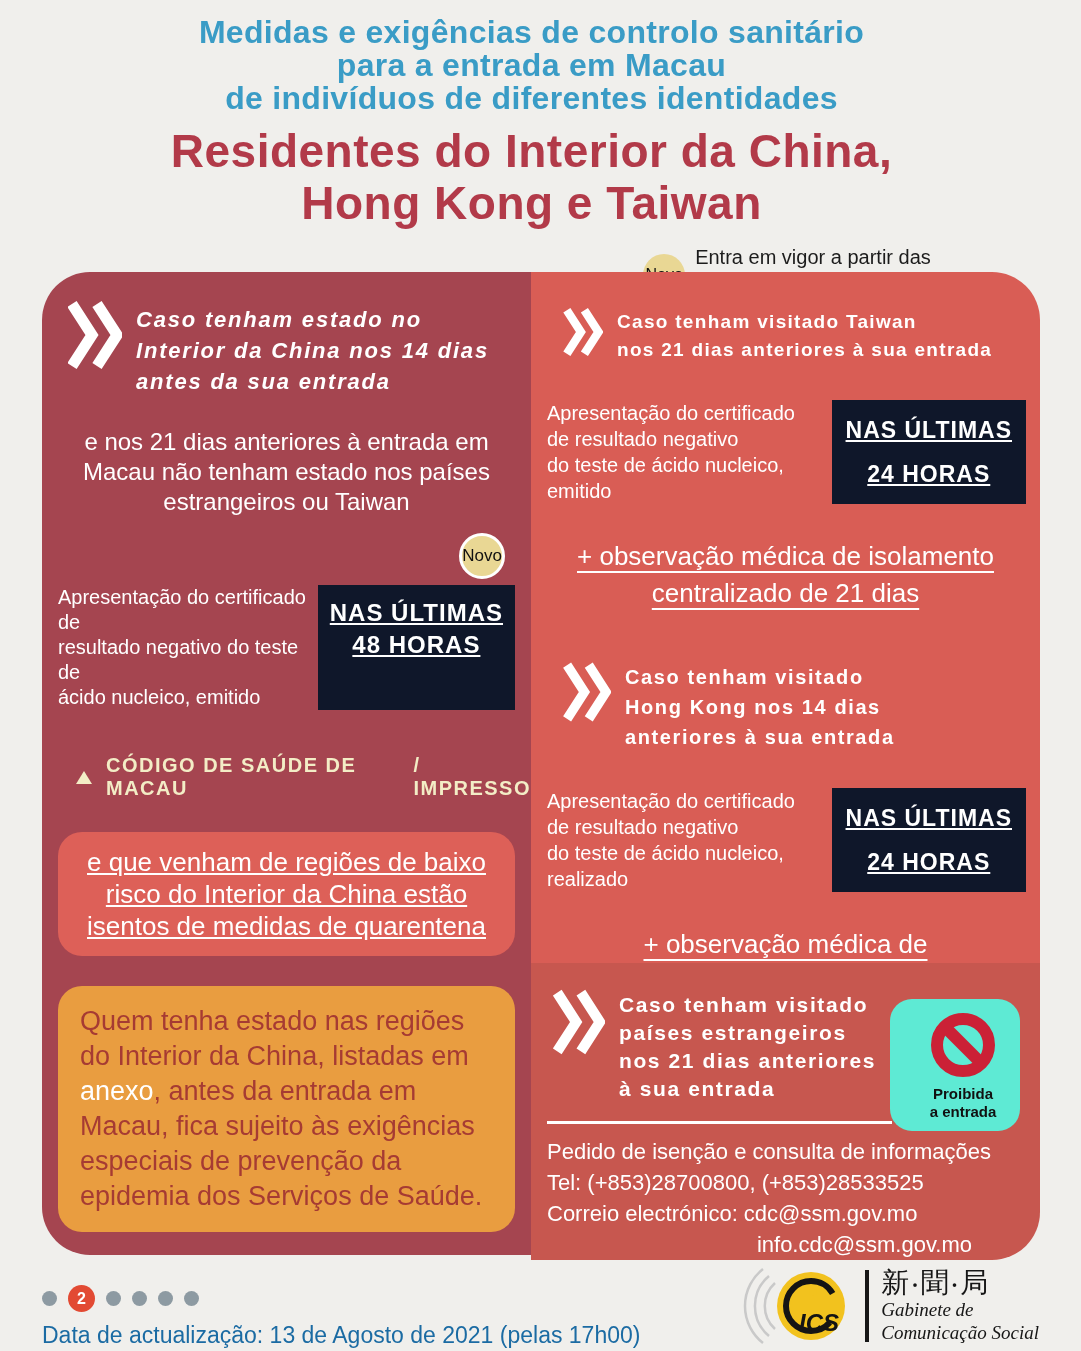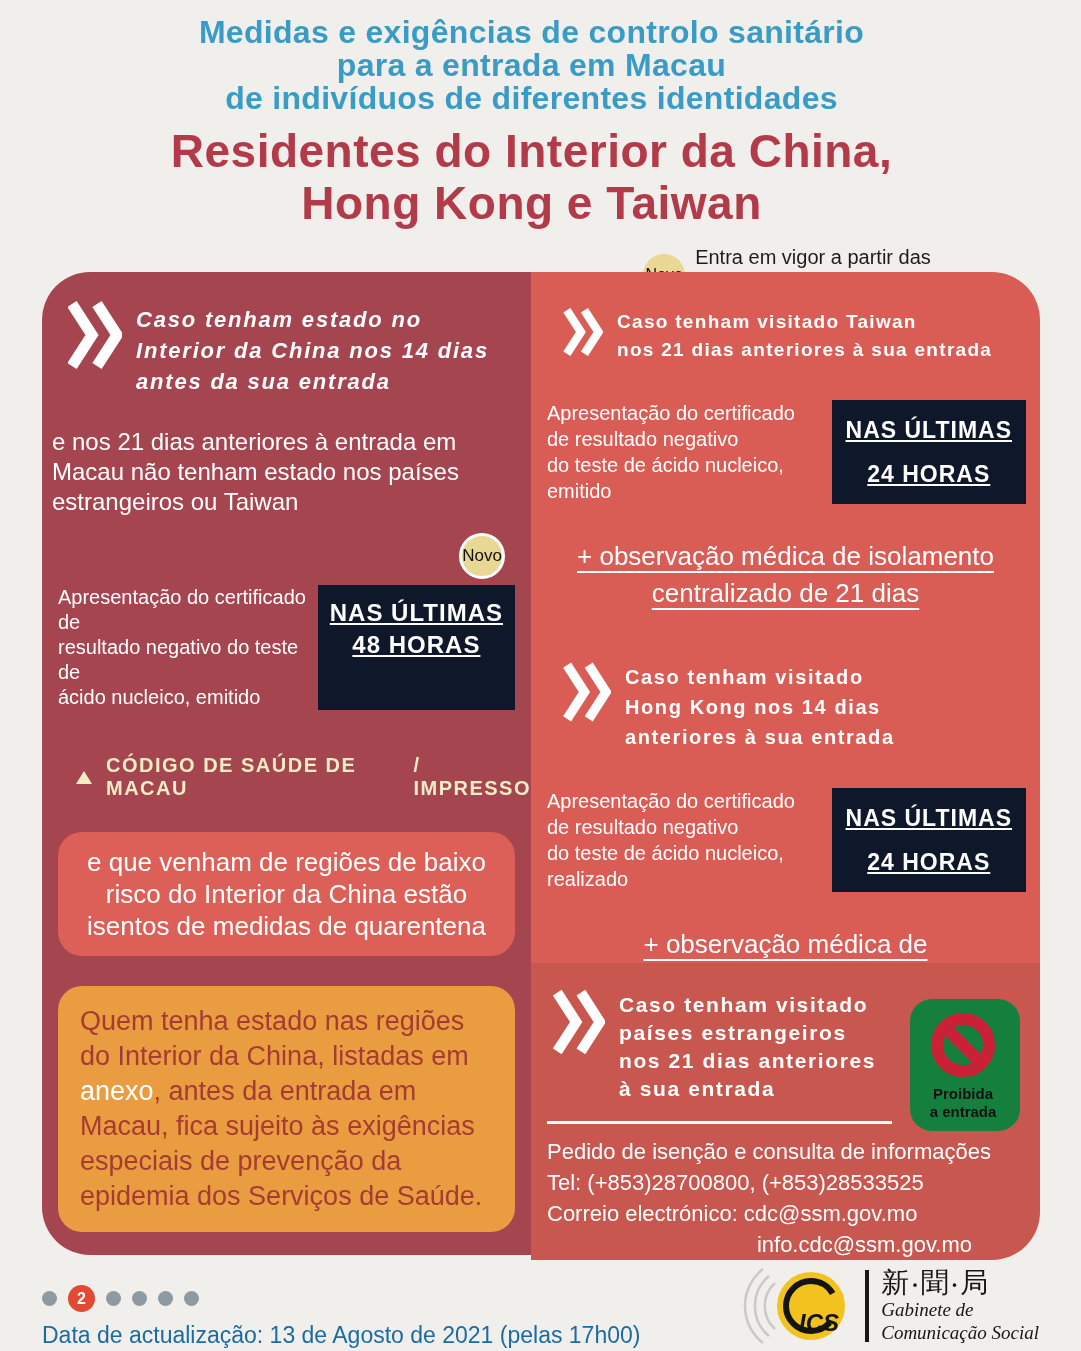--- a/index.html
+++ b/index.html
@@ -23,54 +23,54 @@
   .rp-top{height:691px;background:#d95d55;border-radius:0 48px 0 0;box-sizing:border-box;}
   .rp-bottom{flex:1;background:#c7574f;border-radius:0 0 48px 0;box-sizing:border-box;position:relative;}
 
   .heading-row{display:flex;align-items:flex-start;}
   .chev{flex:0 0 auto;}
   .hd{font-weight:bold;white-space:pre-line;}
 
   
   .lp-heading{margin:26px 8px 0 26px;gap:14px;}
   .lp-heading .hd{font-size:22px;line-height:31px;letter-spacing:1.8px;margin-top:6px;font-style:italic;}
-  .lp-intro{margin:30px 10px 0 10px;text-align:left;font-size:24px;line-height:30px;white-space:pre-line;}
+  .lp-intro{margin:30px 10px 0 10px;text-align:center;font-size:24px;line-height:30px;white-space:pre-line;}
   .lp-novo{width:46px;height:46px;border-radius:50%;background:#e9d794;color:#111;display:flex;align-items:center;
     justify-content:center;font-size:17px;margin:16px 26px 0 auto;border:3px solid #fff;box-sizing:border-box;}
   .lp-cert-row{display:flex;margin:6px 16px 0 16px;gap:8px;}
   .lp-cert{font-size:20px;line-height:25px;white-space:pre-line;flex:1;}
   .nas-box{background:#0f172a;color:#fff;font-weight:bold;text-align:center;white-space:pre-line;
     font-size:24px;line-height:32px;padding:12px 12px;letter-spacing:1px;flex:0 0 auto;text-decoration:underline;}
   .codigo-row{margin:44px 0 0 34px;color:#f3edc6;font-weight:bold;font-size:20px;letter-spacing:1.5px;
     display:flex;align-items:center;gap:14px;}
   .tri{width:0;height:0;border-left:8px solid transparent;border-right:8px solid transparent;
     border-bottom:13px solid #f3edc6;}
   .impresso{margin-left:14px;}
   .salmon-box{margin:32px 16px 0 16px;background:#dd6058;border-radius:24px;padding:14px 12px;
-    text-align:center;font-size:26px;line-height:32px;white-space:pre-line;}
+    text-align:center;font-size:26px;line-height:32px;white-space:pre-line;text-decoration:underline;}
   .orange-box{margin:30px 16px 0 16px;background:#e99d40;border-radius:24px;padding:18px 22px;
     color:#a63b33;font-size:27px;line-height:35px;}
   .annex-link{color:#fff;}
 
   
   .s1-heading{margin:34px 8px 0 32px;gap:14px;}
   .s1-heading .hd{font-size:19px;line-height:28px;letter-spacing:1.3px;margin-top:2px;}
   .rp-cert-row{display:flex;align-items:center;margin:36px 14px 0 16px;gap:0;}
   .rp-cert{font-size:20px;line-height:26px;white-space:pre-line;flex:1;}
   .rp-cert-row .nas-box{font-size:23px;line-height:44px;padding:8px 14px;}
   .obs{margin:34px 6px 0 6px;text-align:center;font-size:26px;line-height:37px;white-space:pre-line;
     text-decoration:underline;text-underline-offset:6px;text-decoration-thickness:2px;}
   .s2-heading{margin:48px 8px 0 32px;gap:14px;}
   .s2-heading .hd{font-size:20px;line-height:30px;letter-spacing:1.6px;margin-top:2px;}
 
   
   .s3-heading{margin:24px 8px 0 22px;gap:14px;}
   .s3-heading .hd{font-size:21px;line-height:28px;letter-spacing:1.6px;margin-top:4px;}
-  .proibida-badge{position:absolute;top:36px;right:20px;width:106px;background:#15803d;border-radius:22px;
-    padding:12px 4px 10px 0;text-align:center;}
+  .proibida-badge{position:absolute;top:36px;right:20px;width:106px;background:#5eead4;border-radius:22px;
+    padding:12px 4px 10px 20px;text-align:center;}
   .no-entry{position:relative;width:64px;height:64px;margin:2px auto 8px auto;}
   .no-entry .ring{position:absolute;inset:0;border:12px solid #cb2136;border-radius:50%;box-sizing:border-box;}
   .no-entry .bar{position:absolute;left:2px;right:2px;top:26px;height:12px;background:#cb2136;transform:rotate(45deg);}
   .proibida-label{color:#111;font-weight:bold;font-size:15px;line-height:18px;white-space:pre-line;}
   .contact-sep{margin:18px 16px 0 16px;border:none;border-top:3px solid #fff;width:345px;}
   .contact{margin:12px 16px 0 16px;font-size:22px;line-height:31px;}
   .contact .rt{text-align:right;padding-right:52px;}
 
   
   .footer{position:absolute;top:1255px;left:0;right:0;height:96px;padding:0 42px;box-sizing:border-box;

